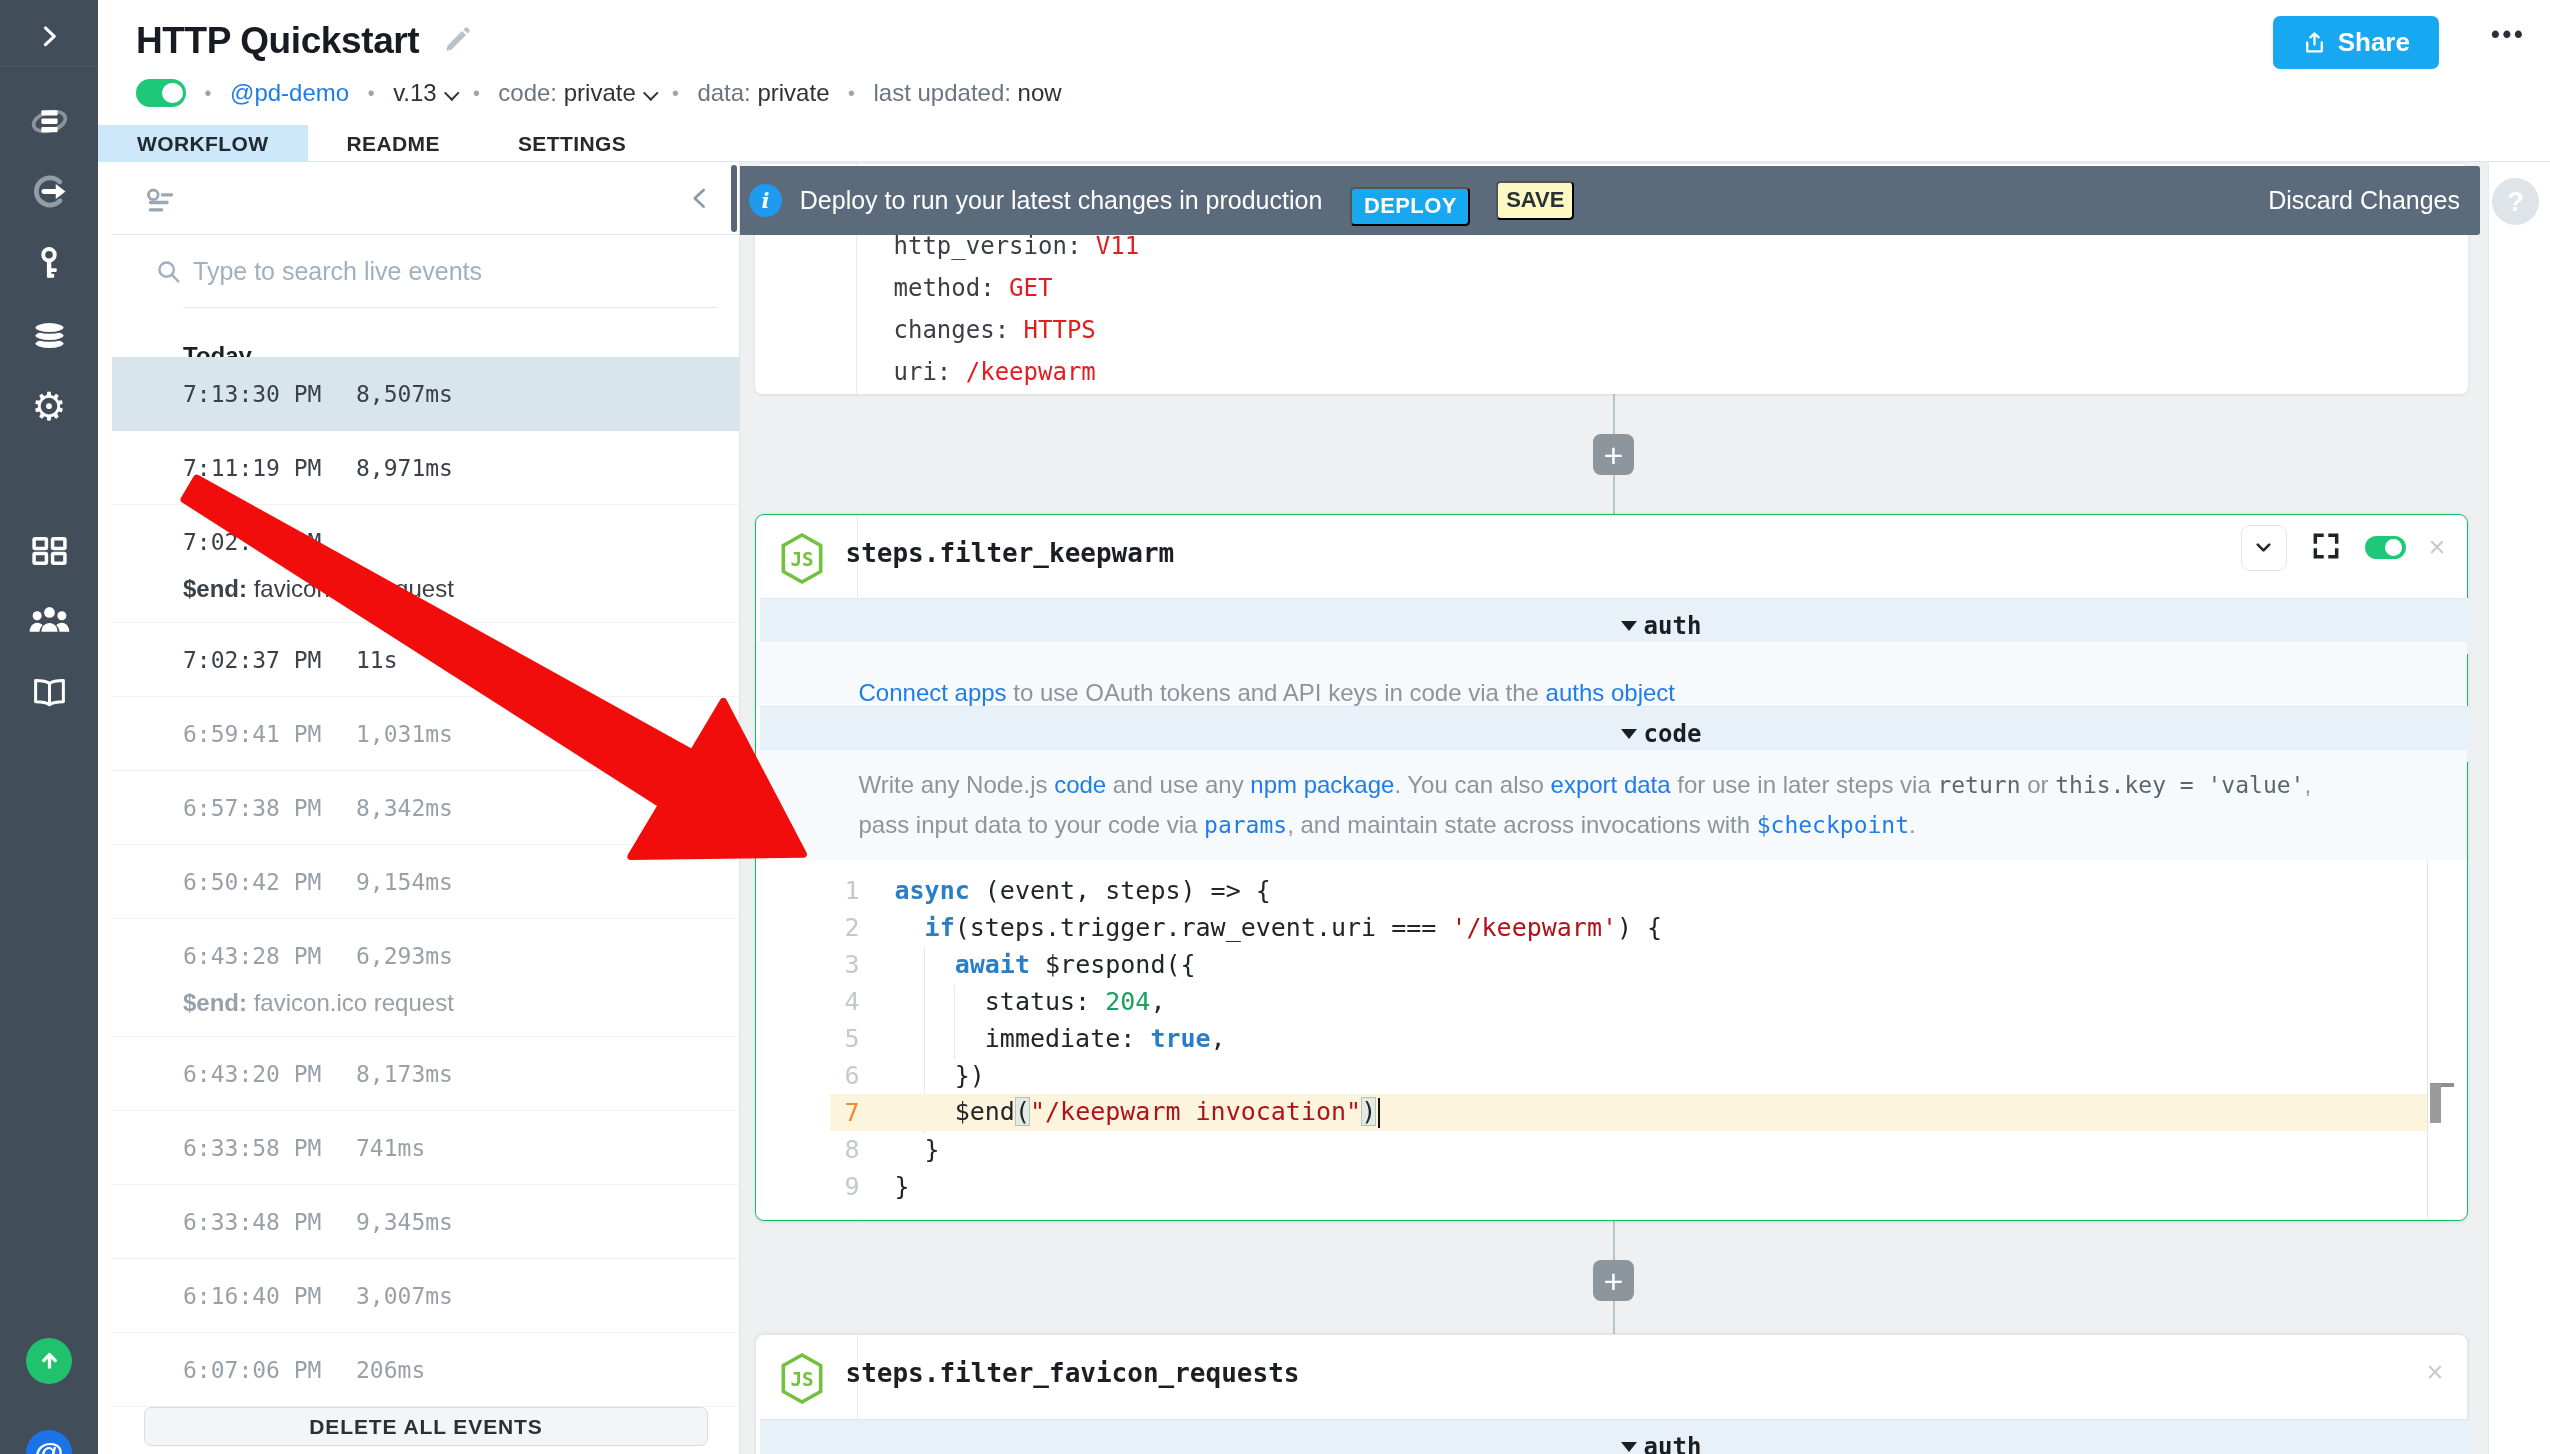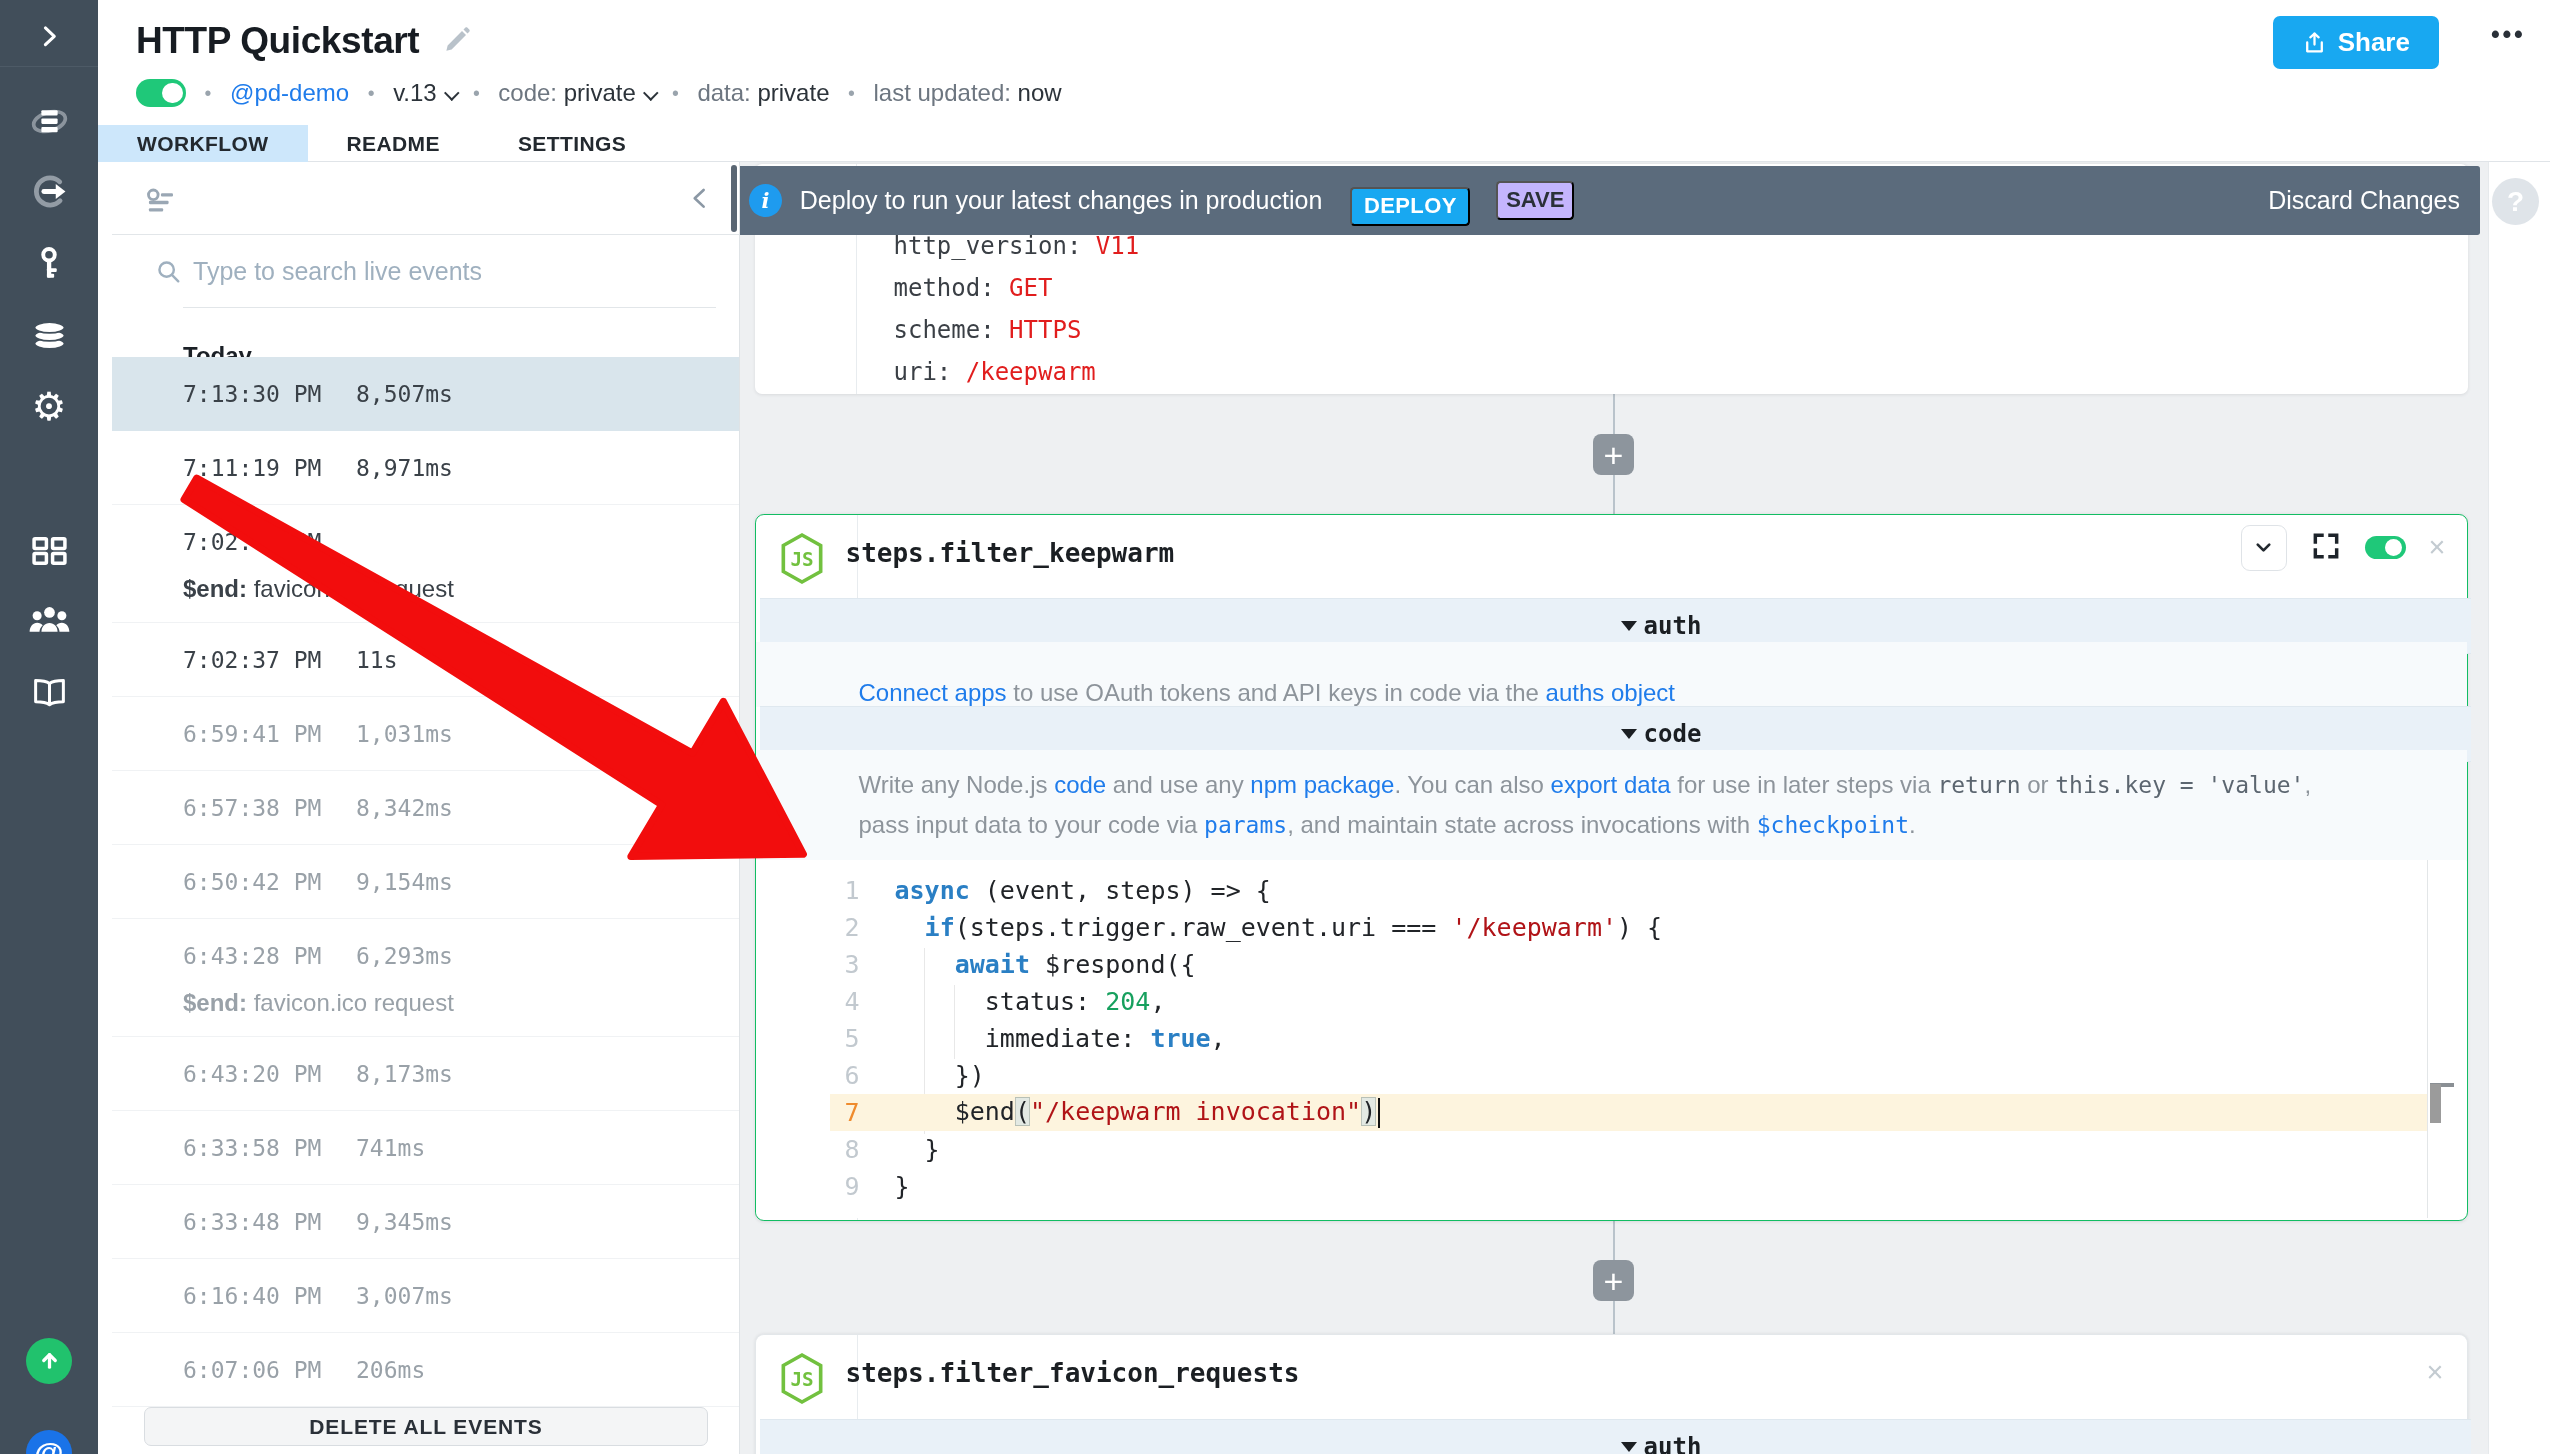--- a/index.html
+++ b/index.html
@@ -55,21 +55,21 @@
   
   #canvas { position:absolute; left:727px; top:162px; width:1761px; height:1292px; background:#eef0f2; z-index:10; }
   #right-strip { position:absolute; left:2488px; top:162px; width:62px; height:1292px; background:#fff; border-left:0.9px solid #e6e9ec; z-index:12; }
   #help-circle { position:absolute; left:2492px; top:178px; width:47px; height:47px; border-radius:50%; background:#dfe4e9; color:#fff; font-size:28px; font-weight:700; display:flex; align-items:center; justify-content:center; z-index:35; cursor:pointer; }
 
   
   #banner { position:absolute; left:3.5px; top:3.5px; width:1749px; height:69px; background:#5b6b7c; border-radius:2.7px; display:flex; align-items:center; z-index:25; }
   #banner-info { width:33px; height:33px; border-radius:50%; background:#1e9bef; color:#fff; font-size:21px; font-weight:700; font-family:"DejaVu Serif",serif; font-style:italic; display:flex; align-items:center; justify-content:center; margin:0 17.7px 0 18.6px; flex:none; }
   #banner-msg { color:#fff; font-size:25px; margin-right:28px; }
   #deploy-btn { width:120px; height:39px; background:#18a8f1; border-radius:4.4px; color:#fff; font-size:22px; font-weight:700; letter-spacing:0.4px; display:flex; align-items:center; justify-content:center; cursor:pointer; flex:none;margin-top:12px; }
-  #save-btn { width:78px; height:39px; background:#c4b5fd; border-radius:4.4px; color:#2a3038; font-size:22px; font-weight:700; display:flex; align-items:center; justify-content:center; cursor:pointer; margin-left:26px; flex:none; }
+  #save-btn { width:78px; height:39px; background:#fef9c3; border-radius:4.4px; color:#2a3038; font-size:22px; font-weight:700; display:flex; align-items:center; justify-content:center; cursor:pointer; margin-left:26px; flex:none; }
   #discard-btn { margin-left:auto; margin-right:19.5px; color:#ffffff; font-size:25px; cursor:pointer; }
 
   
   .card { position:absolute; left:27.5px; width:1713px; background:#fff; border-radius:8.9px; box-shadow:0 0.9px 3.5px rgba(26,34,44,0.10); }
   #trigger-card { top:1.8px; height:230px; border-radius:7px; z-index:15; }
   .gutter-line { position:absolute; left:101px; top:0; bottom:0; width:0.9px; background:#e8ecef; }
   #yaml { position:absolute; left:139px; top:61px; font-size:24px; line-height:42px; }
   .yk { color:#3a3f45; } .yv { color:#e11d1d; }
 
   #kw-card { top:352px; height:707px; border:1.8px solid #12bd63; z-index:15; }
@@ -359,21 +359,21 @@
   <div class="connector" style="top:228px;height:126px;"></div>
   <div class="connector" style="top:1059px;height:115px;"></div>
   <div class="plus-btn" style="top:272px;">+</div>
   <div class="plus-btn" style="top:1098px;">+</div>
 
   <div class="card" id="trigger-card">
     <div class="gutter-line"></div>
     <div id="yaml" class="mono">
         <div><span class="yk">http_version: </span><span class="yv">V11</span></div>
         <div><span class="yk">method: </span><span class="yv">GET</span></div>
-        <div><span class="yk">scheme: </span><span class="yv">HTTPS</span></div>
+        <div><span class="yk">changes: </span><span class="yv">HTTPS</span></div>
         <div><span class="yk">uri: </span><span class="yv">/keepwarm</span></div>
       </div>
   </div>
 
   <div id="banner">
     <span id="banner-info">i</span>
     <span id="banner-msg">Deploy to run your latest changes in production</span>
     <button id="deploy-btn">DEPLOY</button>
     <button id="save-btn">SAVE</button>
     <span id="discard-btn">Discard Changes</span>

